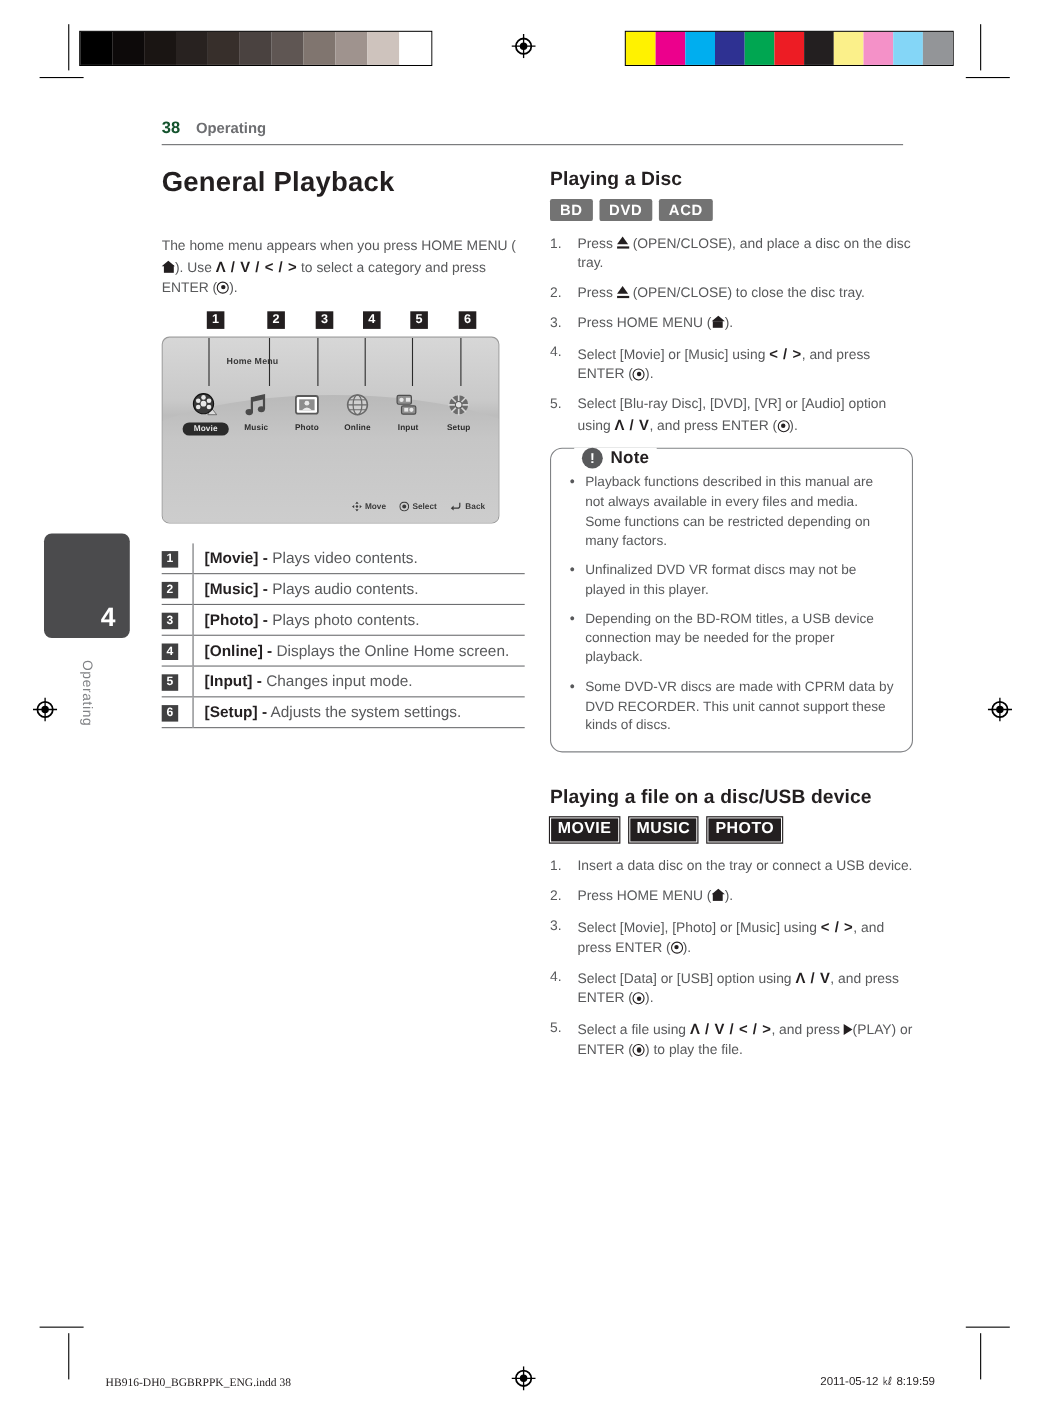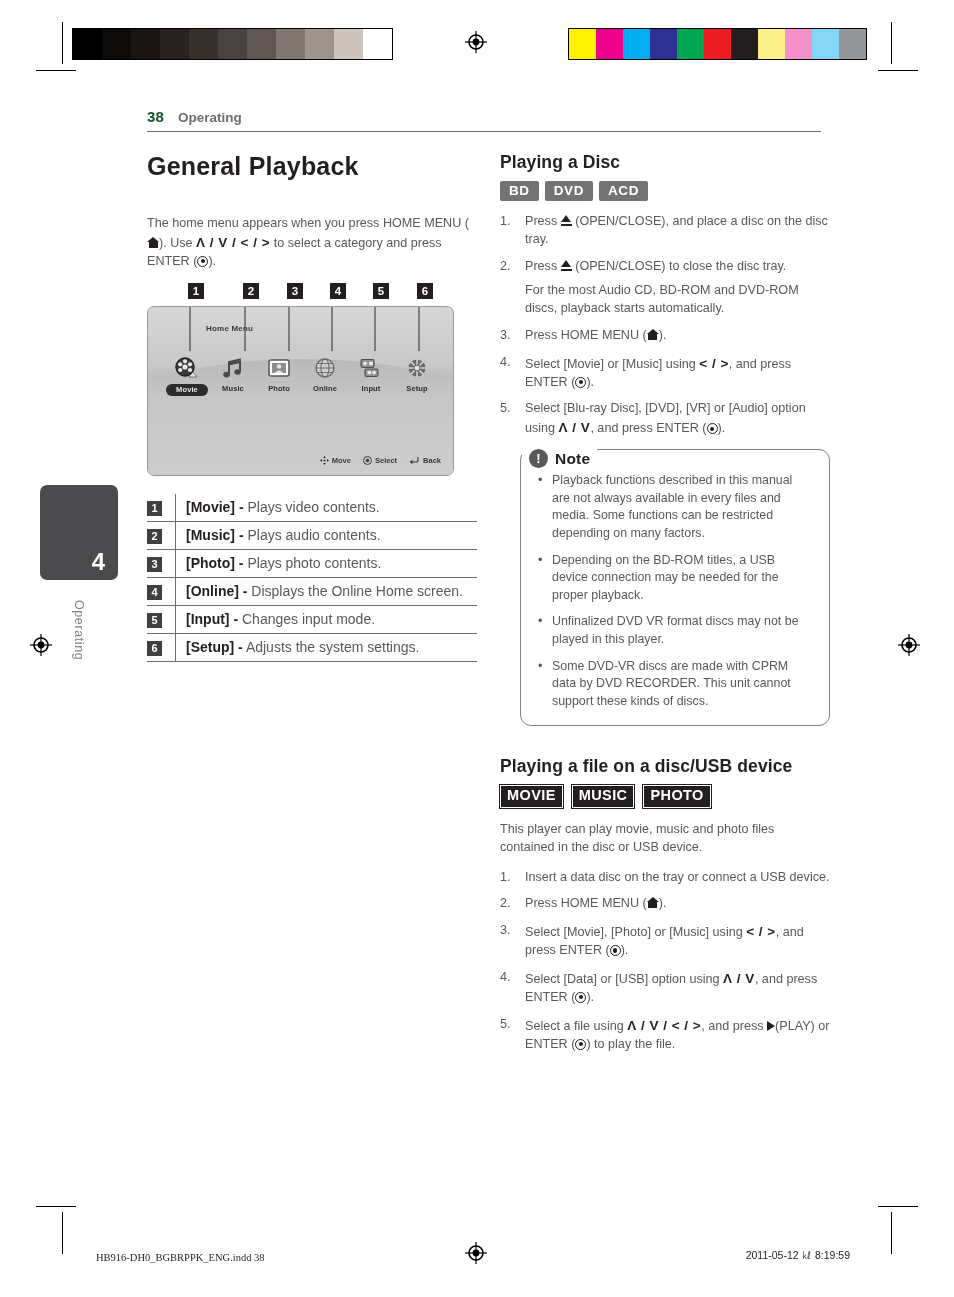--- a/index.html
+++ b/index.html
@@ -357,21 +357,20 @@
   }
   ol.steps > li p.cont { margin: 6px 0 0 0; font-size: 12.6px; line-height: 1.42; }
 
   
   .note-wrap { position: relative; margin: 10px 0 0 0; }
   .note-box {
     border: 1.3px solid #808285;
     border-radius: 11px;
     padding: 22px 16px 14px 16px;
     margin-top: 11px;
-    margin-left: 20px;
   }
   .note-head {
     position: absolute;
     left: 22px; top: 0;
     display: flex;
     align-items: center;
     gap: 7px;
     background: #fff;
     padding: 0 7px;
     z-index: 2;
@@ -693,57 +692,55 @@
     <span class="disc-badge">DVD</span>
     <span class="disc-badge">ACD</span>
   </div>
 
   <ol class="steps">
     <li>
       <span>Press </span><span class="eject-glyph"></span><span> (OPEN/CLOSE), and place a disc on the disc tray.</span>
     </li>
     <li>
       <span>Press </span><span class="eject-glyph"></span><span> (OPEN/CLOSE) to close the disc tray.</span>
-      <p class="cont">For the most Audio CD, BD-ROM and DVD-ROM discs, playback starts automatically.</p>
     </li>
     <li>
       <span>Press HOME MENU (</span><span class="home-glyph"></span><span>).</span>
     </li>
     <li>
       <span>Select [Movie] or [Music] using </span><span class="kbd">&lt; / &gt;</span><span>, and press ENTER (</span><span class="enter-glyph"></span><span>).</span>
     </li>
     <li>
       <span>Select [Blu-ray Disc], [DVD], [VR] or [Audio] option using </span><span class="kbd">Λ / V</span><span>, and press ENTER (</span><span class="enter-glyph"></span><span>).</span>
     </li>
   </ol>
 
   <div class="note-wrap">
     <div class="note-head">
       <span class="note-bang">!</span>
       <span class="note-title">Note</span>
     </div>
     <div class="note-box">
       <ul class="note-list">
         <li>Playback functions described in this manual are not always available in every files and media. Some functions can be restricted depending on many factors.</li>
+        <li>Unfinalized DVD VR format discs may not be played in this player.</li>
         <li>Depending on the BD-ROM titles, a USB device connection may be needed for the proper playback.</li>
-        <li>Unfinalized DVD VR format discs may not be played in this player.</li>
         <li>Some DVD-VR discs are made with CPRM data by DVD RECORDER. This unit cannot support these kinds of discs.</li>
       </ul>
     </div>
   </div>
 
   <h2 class="subtitle" style="margin-top:30px;">Playing a file on a disc/USB device</h2>
 
   <div class="badge-row files">
     <span class="file-badge">MOVIE</span>
     <span class="file-badge">MUSIC</span>
     <span class="file-badge">PHOTO</span>
   </div>
 
-  <p class="body">This player can play movie, music and photo files contained in the disc or USB device.</p>
 
   <ol class="steps">
     <li>Insert a data disc on the tray or connect a USB device.</li>
     <li>
       <span>Press HOME MENU (</span><span class="home-glyph"></span><span>).</span>
     </li>
     <li>
       <span>Select [Movie], [Photo] or [Music] using </span><span class="kbd">&lt; / &gt;</span><span>, and press ENTER (</span><span class="enter-glyph"></span><span>).</span>
     </li>
     <li>

